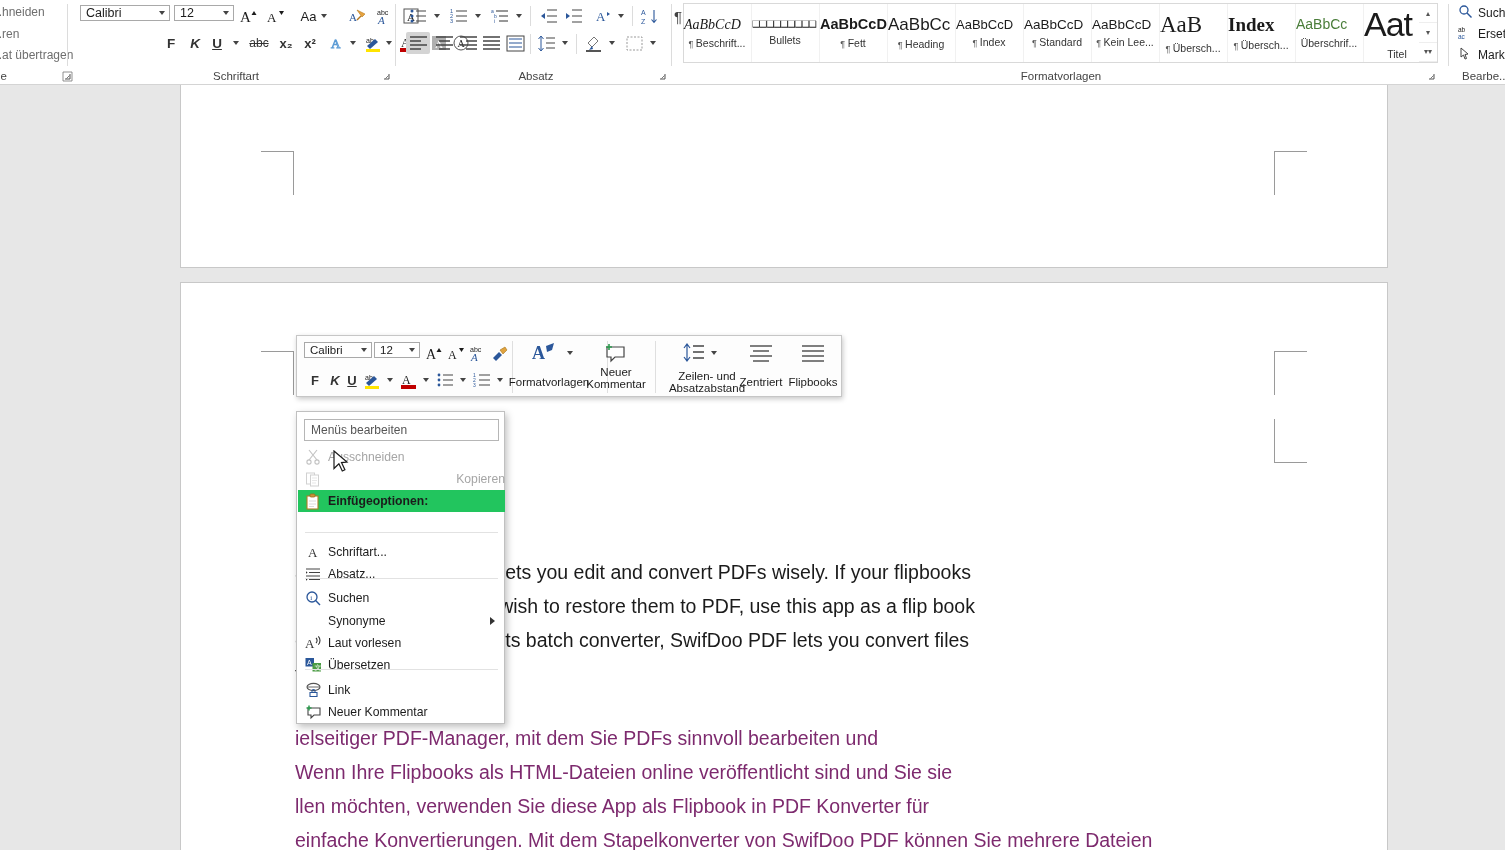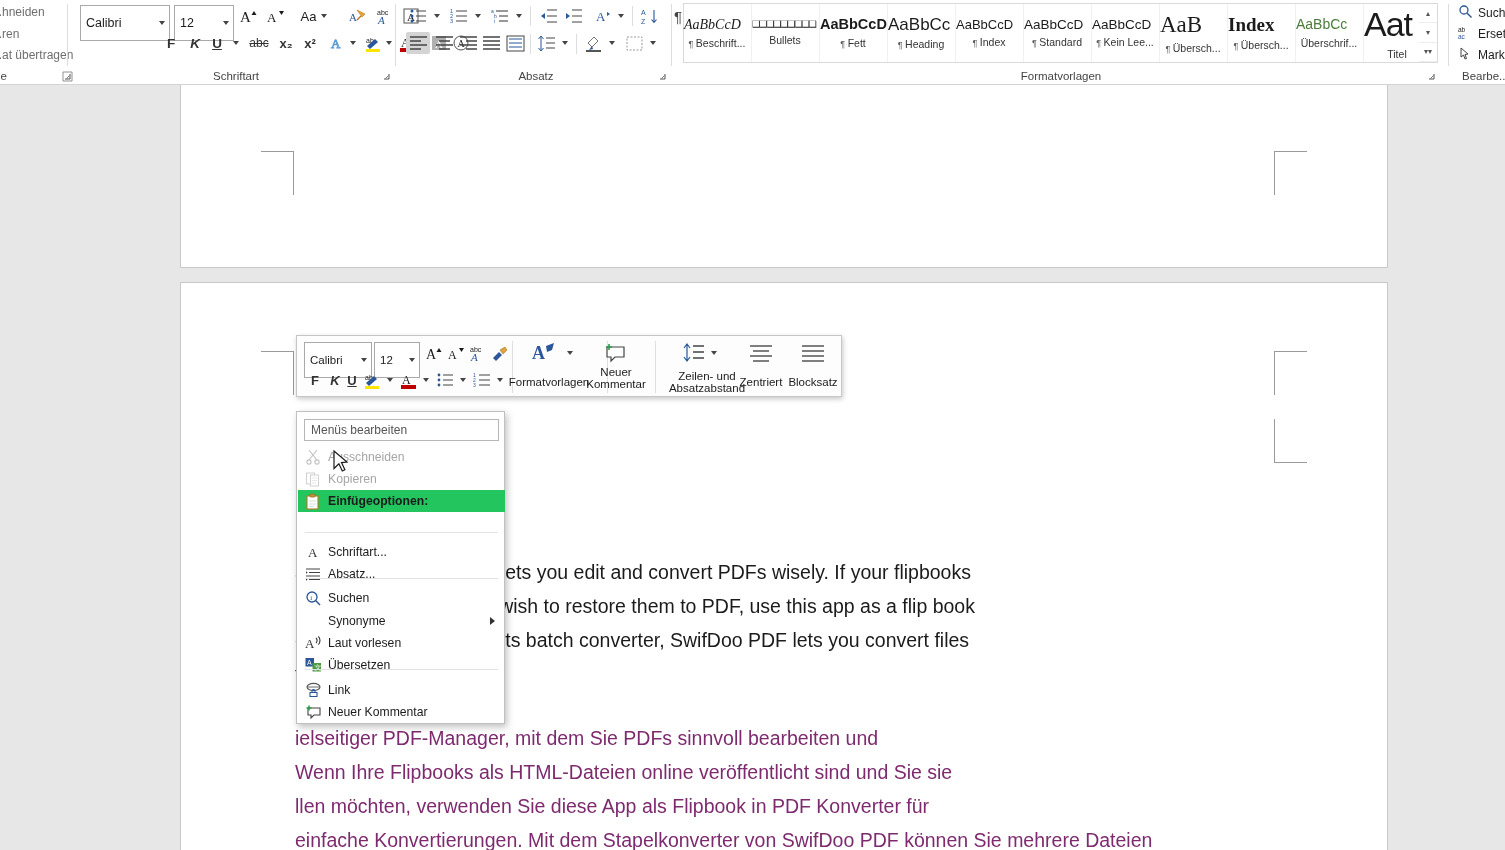--- a/index.html
+++ b/index.html
@@ -32,21 +32,21 @@
   .dialog-launcher svg { display: block; }
 
   
   .clip-item {
     position: absolute; font-size: 12px; color: #6e6e6e; white-space: nowrap;
   }
 
   
   .combo {
     position: absolute; background: #fff; border: 1px solid #a9a9a9;
-    height: 36px; display: flex; align-items: center;
+    height: 16px; display: flex; align-items: center;
     font-size: 12.5px; color: #1b1b1b; padding-left: 5px; cursor: pointer; text-align: right;
   }
   .combo .caret {
     position: absolute; right: 4px; top: 50%; transform: translateY(-50%);
     width: 0; height: 0;
     border-left: 3.5px solid transparent; border-right: 3.5px solid transparent;
     border-top: 4px solid #444;
   }
 
   .ibtn {
@@ -683,36 +683,36 @@
         <path d="M1 2h22M4 7h16M1 12h22M4 17h16" stroke="#555" stroke-width="1.3"></path>
       </svg>
   </div>
   <div class="lbl" style="left:434px;top:40px;width:60px;">Zentriert</div>
 
   <div class="ibtn" style="left:502px;top:5px;width:28px;height:24px;">
     <svg width="24" height="19" viewBox="0 0 24 19">
         <path d="M1 2h22M1 7h22M1 12h22M1 17h22" stroke="#555" stroke-width="1.3"></path>
       </svg>
   </div>
-  <div class="lbl" style="left:486px;top:40px;width:60px;">Blocksatz</div>
+  <div class="lbl" style="left:486px;top:40px;width:60px;">Flipbooks</div>
 </div>
 
 <div class="ctx">
   <div class="ctx-search" id="ctxsearch">Menüs bearbeiten</div>
 <div class="ctx-item" style="top: 34px;">
       <span class="ctx-ico" style="opacity: 0.45;">
         <svg width="16" height="16" viewBox="0 0 16 16">
           <path d="M4 1l8 10M12 1L4 11" stroke="#777" stroke-width="1.1" fill="none"></path>
           <circle cx="4" cy="13" r="2.1" fill="none" stroke="#777" stroke-width="1.1"></circle>
           <circle cx="12" cy="13" r="2.1" fill="none" stroke="#777" stroke-width="1.1"></circle>
         </svg>
       </span>
       <span class="ctx-txt dim">Ausschneiden</span>
     </div>
-    <div class="ctx-item" style="top: 56px;">
+    <div class="ctx-item" style="top: 56px; justify-content: space-between;">
       <span class="ctx-ico" style="opacity: 0.45;">
         <svg width="16" height="16" viewBox="0 0 16 16">
           <rect x="1.5" y="2" width="8" height="11" fill="#fff" stroke="#9b9b9b" stroke-width="1"></rect>
           <rect x="5.5" y="4" width="8" height="11" fill="#fff" stroke="#9b9b9b" stroke-width="1"></rect>
           <path d="M7 7h5M7 9.5h5M7 12h4" stroke="#c0c0c0" stroke-width=".8"></path>
         </svg>
       </span>
       <span class="ctx-txt dim">Kopieren</span>
     </div>
     <div class="ctx-item hdr" style="top: 78px;">

